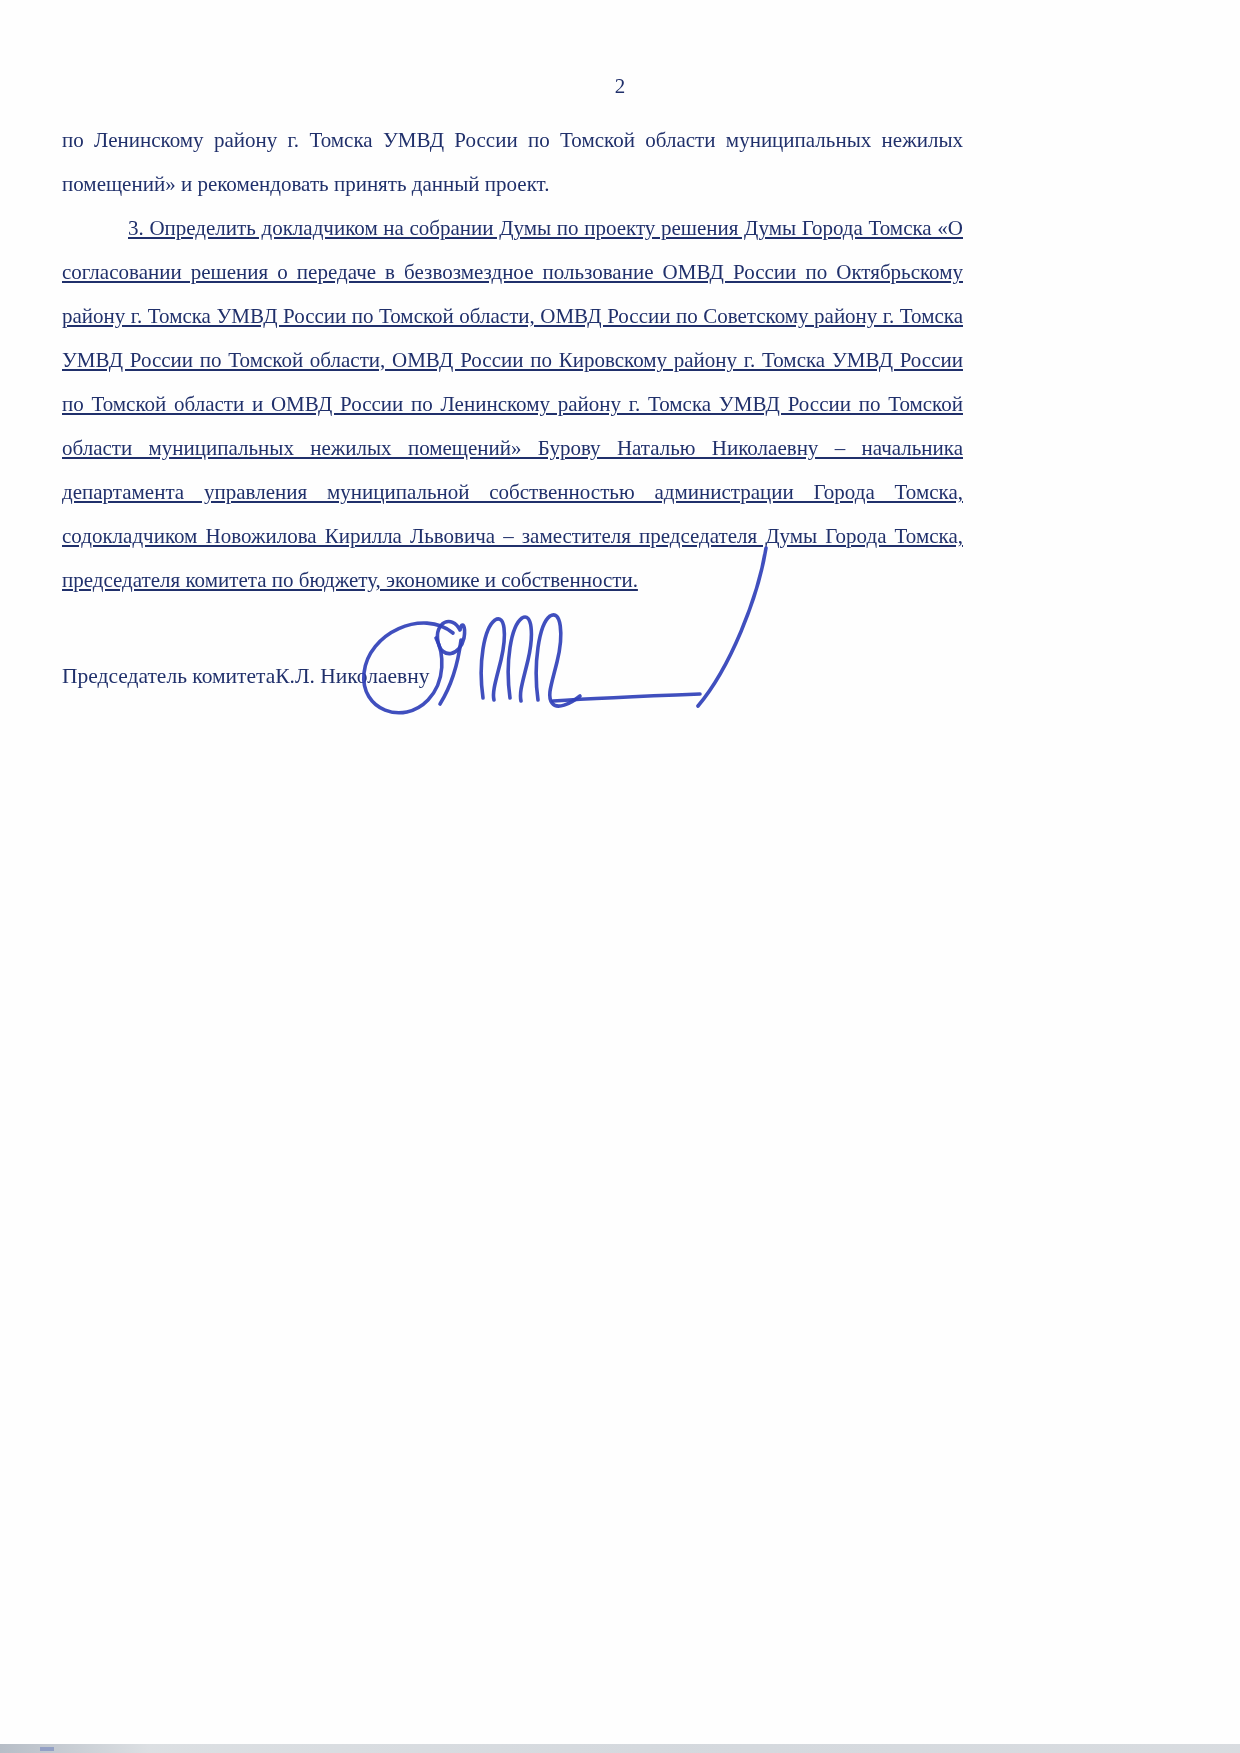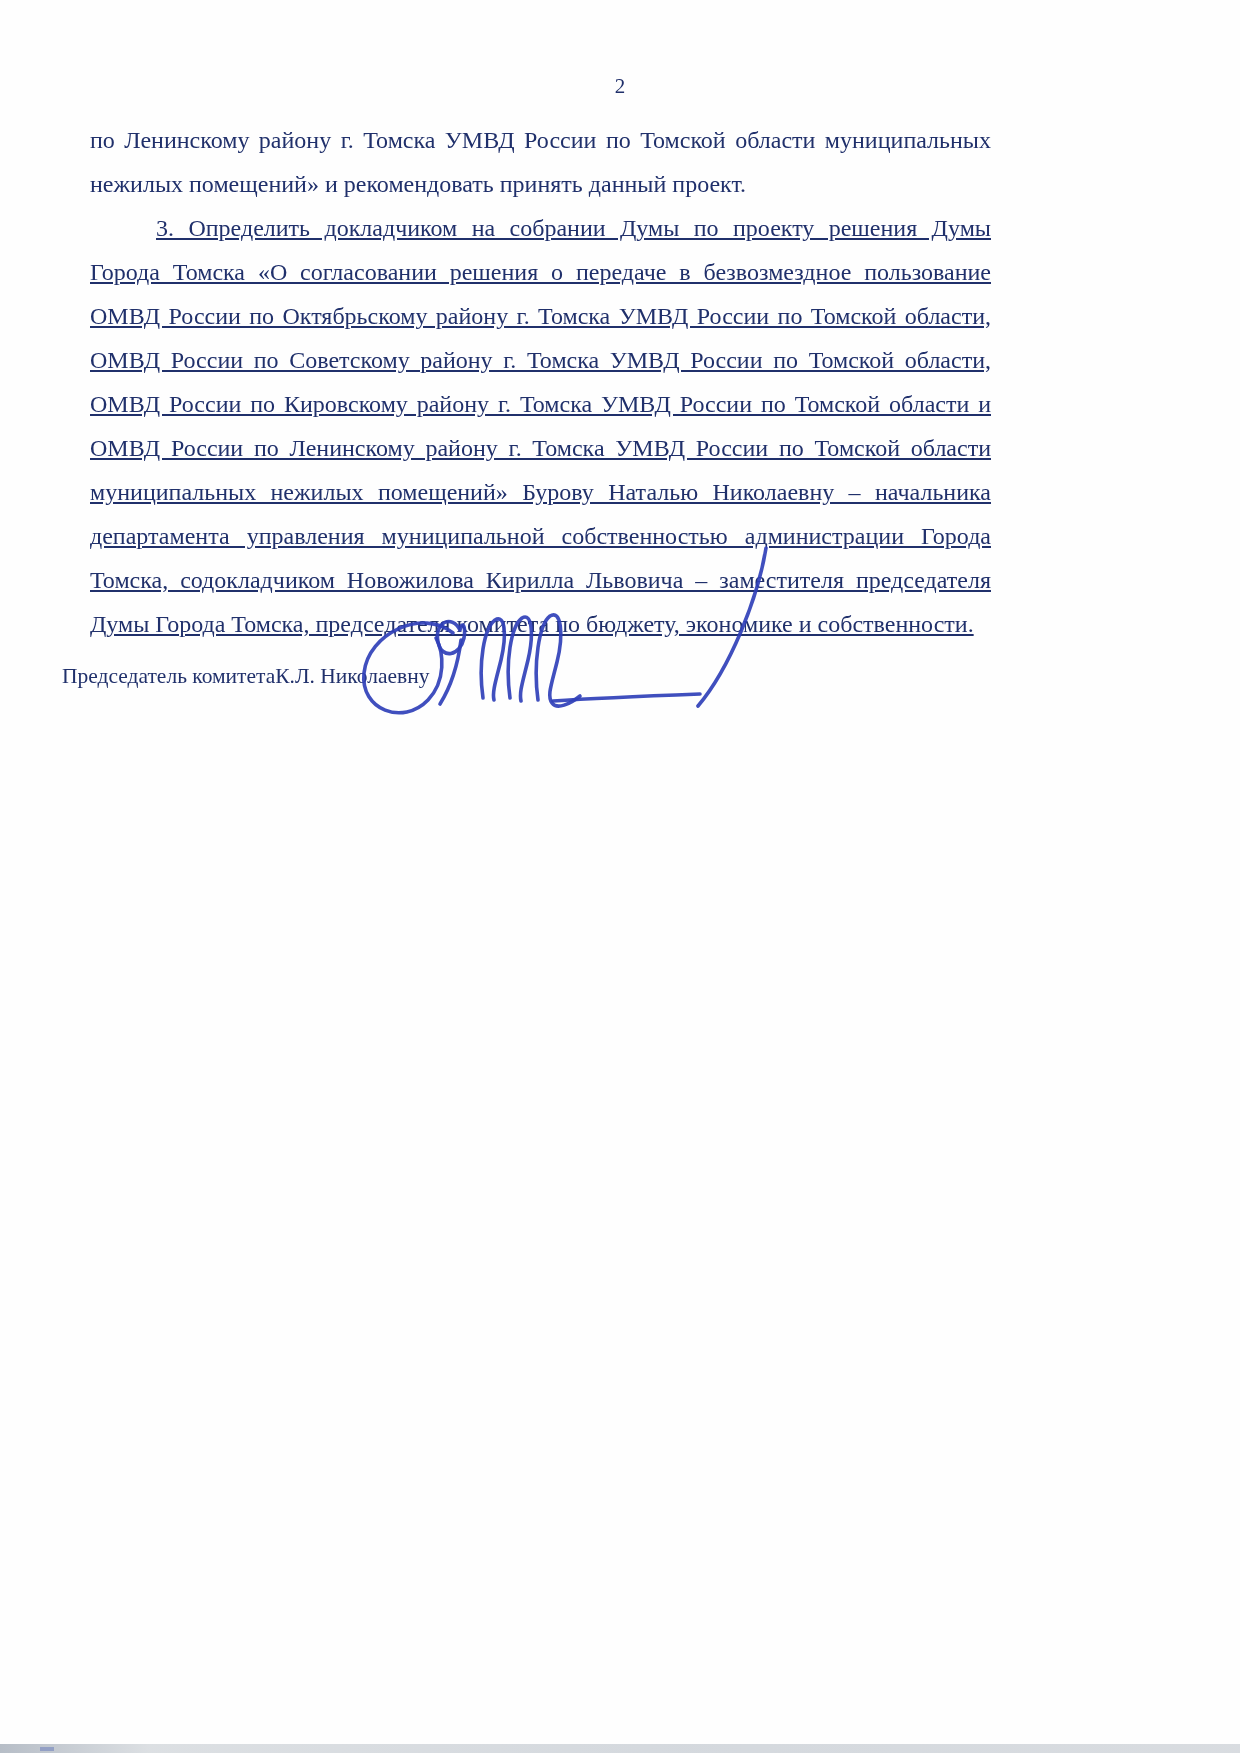--- a/index.html
+++ b/index.html
@@ -20,25 +20,24 @@
     left: 0;
     width: 100%;
     text-align: center;
     font-size: 21px;
   }
   .content {
     position: absolute;
     top: 118px;
     left: 62px;
     width: 901px;
-    font-size: 24px;
+    font-size: 21px;
     line-height: 44px;
     text-align: justify;
     text-justify: inter-word;
-    margin-left: 28px;
   }
   .content p { margin: 0; }
   .para-indent { text-indent: 66px; text-decoration: underline; }
   .sig-row {
     position: absolute;
     top: 664px;
     left: 62px;
     width: 901px;
     display: flex;
     justify-content: flex-start;

